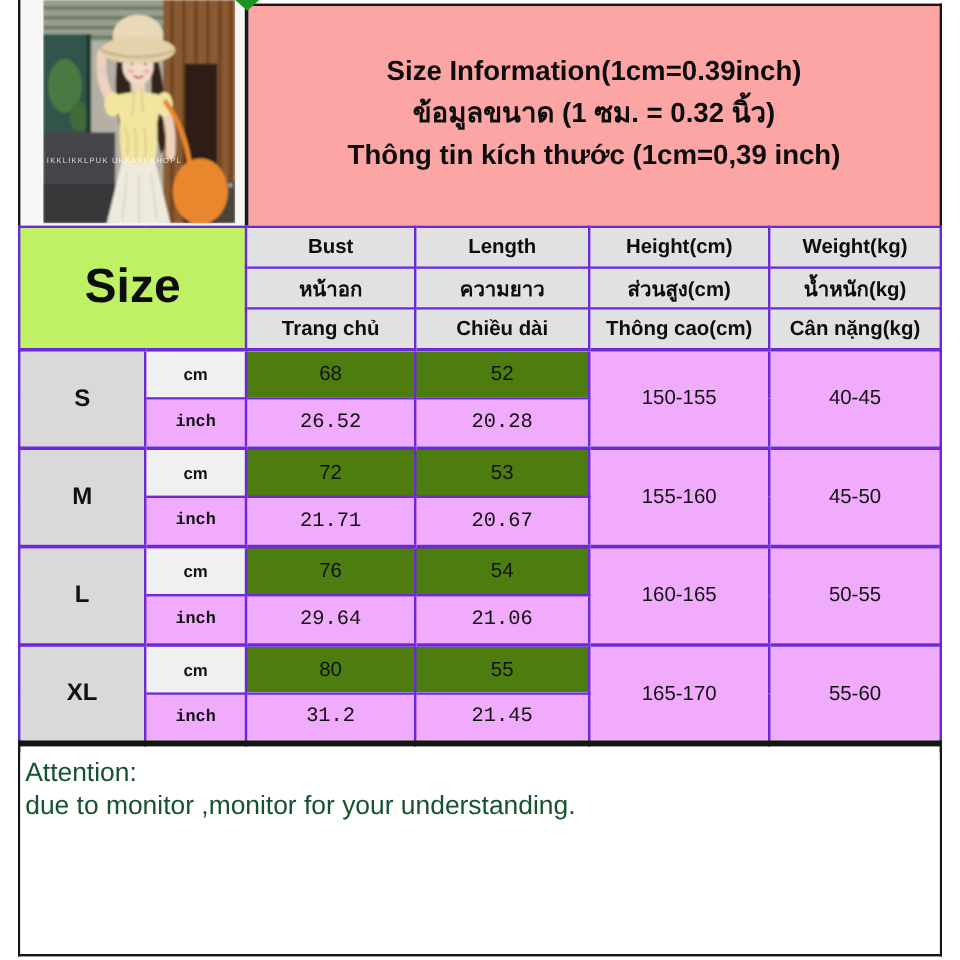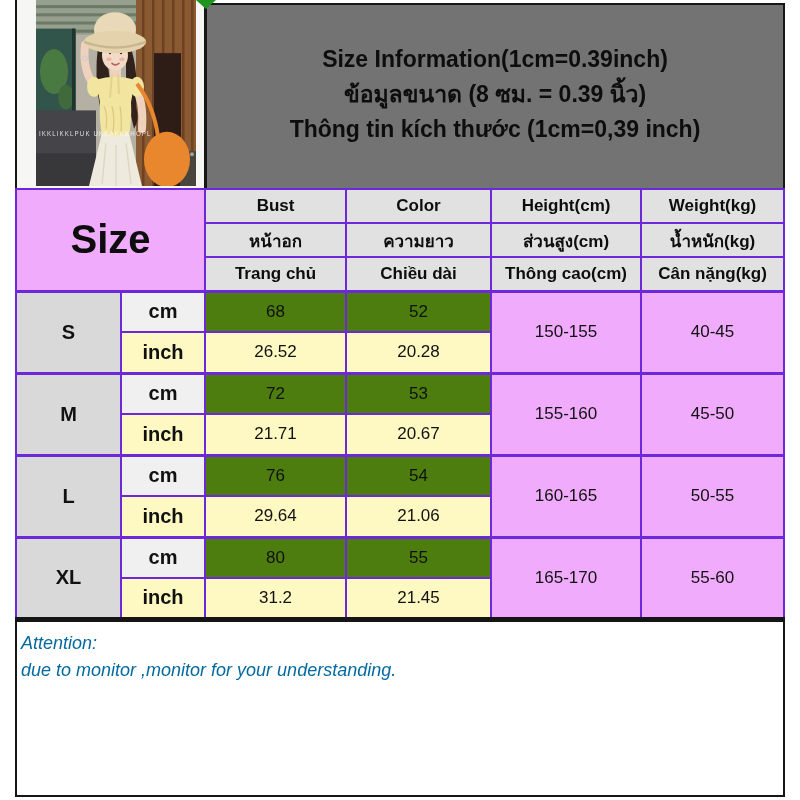--- a/index.html
+++ b/index.html
@@ -18,44 +18,44 @@
   .green-wedge{position:absolute;left:196px;top:0;width:0;height:0;
     border-left:10px solid transparent;border-right:10px solid transparent;
     border-top:9px solid #1f941f;}
 
   
   .photo-panel{position:absolute;left:17px;top:0;width:187px;height:188px;background:#f6f6f4;}
   .photo{position:absolute;left:19px;top:0;width:160px;height:186px;display:block;}
 
   
   .title-panel{position:absolute;left:207px;top:5px;width:576px;height:183px;
-    background:#737373;text-align:center;}
+    background:#fca5a5;text-align:center;}
   .title-panel .t-line{font-weight:bold;font-size:23px;line-height:35px;color:#0d0d0d;}
   .title-panel .t-wrap{padding-top:37px;}
 
   
   table.size-table{position:absolute;left:15px;top:188px;border-collapse:collapse;
     table-layout:fixed;width:770px;border:2px solid #151515;border-bottom-width:5px;}
   .size-table th,.size-table td{border:2px solid #6d28d9;text-align:center;vertical-align:middle;
     padding:0;overflow:hidden;white-space:nowrap;}
   .size-table thead tr{height:34px;}
   .size-table tbody tr{height:41px;}
   .size-table th{font-size:17px;font-weight:bold;background:#e1e1e1;color:#0d0d0d;}
-  .size-table .size-corner{font-size:40px;font-weight:bold;background:#f0abfc;}
+  .size-table .size-corner{font-size:40px;font-weight:bold;background:#bef264;}
   .size-table td.size-label{font-size:20px;font-weight:bold;background:#d9d9d9;}
-  .size-table td.unit{font-size:20px;font-weight:bold;background:#f0f0f0;}
+  .size-table td.unit{font-size:14px;font-weight:bold;background:#f0f0f0;}
   .size-table td.val{font-size:17px;background:#4d7c0f;}
-  .size-table tr.row-inch td{background:#fef9c3;}
+  .size-table tr.row-inch td{background:#f0abfc;font-family:Liberation Mono, monospace;}
   .size-table td.range{font-size:17px;background:#f0abfc;}
   .size-table tbody tr.block-start td{border-top-width:3px;}
   .size-table thead tr.h3 th{border-bottom-width:3px;}
 
   
   .attention{position:absolute;left:17px;top:627px;width:766px;height:168px;background:#ffffff;}
-  .attention .a-line{font-size:18px;line-height:27px;color:#0369a1;padding-left:4px;font-style:italic;}
+  .attention .a-line{font-size:22px;line-height:27px;color:#14532d;padding-left:4px;}
   .attention{padding-top:3px;box-sizing:border-box;}
 </style>
 </head>
 <body>
 
 <div class="page">
 
   <div class="photo-panel">
     <svg class="photo" viewBox="0 0 160 182" preserveAspectRatio="none">
       <defs>
@@ -127,21 +127,21 @@
         <path d="M66 130 Q79 137 93 130 L106 182 L53 182 Z" fill="#efeade"></path>
         <path d="M70 140 L66 180 M80 142 L80 182 M90 140 L95 180" stroke="#ddd6c4" stroke-width="1.4" fill="none"></path>
       </g>
       <text x="3" y="133" font-size="6.2" letter-spacing="1.1" fill="rgba(255,255,255,0.8)">IKKLIKKLPUK UKKAKKKHOPL</text>
     </svg>
   </div>
 
   <div class="title-panel">
     <div class="t-wrap">
       <div class="t-line">Size Information(1cm=0.39inch)</div>
-      <div class="t-line">ข้อมูลขนาด (8 ซม. = 0.39 นิ้ว)</div>
+      <div class="t-line">ข้อมูลขนาด (1 ซม. = 0.32 นิ้ว)</div>
       <div class="t-line">Thông tin kích thước (1cm=0,39 inch)</div>
     </div>
   </div>
 
   <div class="line border-left"></div>
   <div class="line border-right"></div>
   <div class="line border-bottom"></div>
   <div class="line title-top-border"></div>
   <div class="line photo-title-divider"></div>
   <div class="green-wedge"></div>
@@ -152,21 +152,21 @@
         <col style="width:84px">
         <col style="width:141px">
       <col style="width:145px">
         <col style="width:150px">
         <col style="width:143px">
     </colgroup>
     <thead>
       <tr class="h1">
         <th class="size-corner" rowspan="3" colspan="2">Size</th>
         <th>Bust</th>
-        <th>Color</th>
+        <th>Length</th>
         <th>Height(cm)</th>
         <th>Weight(kg)</th>
       </tr>
       <tr class="h2">
         <th>หน้าอก</th>
         <th>ความยาว</th>
         <th>ส่วนสูง(cm)</th>
         <th>น้ำหนัก(kg)</th>
       </tr>
       <tr class="h3">

